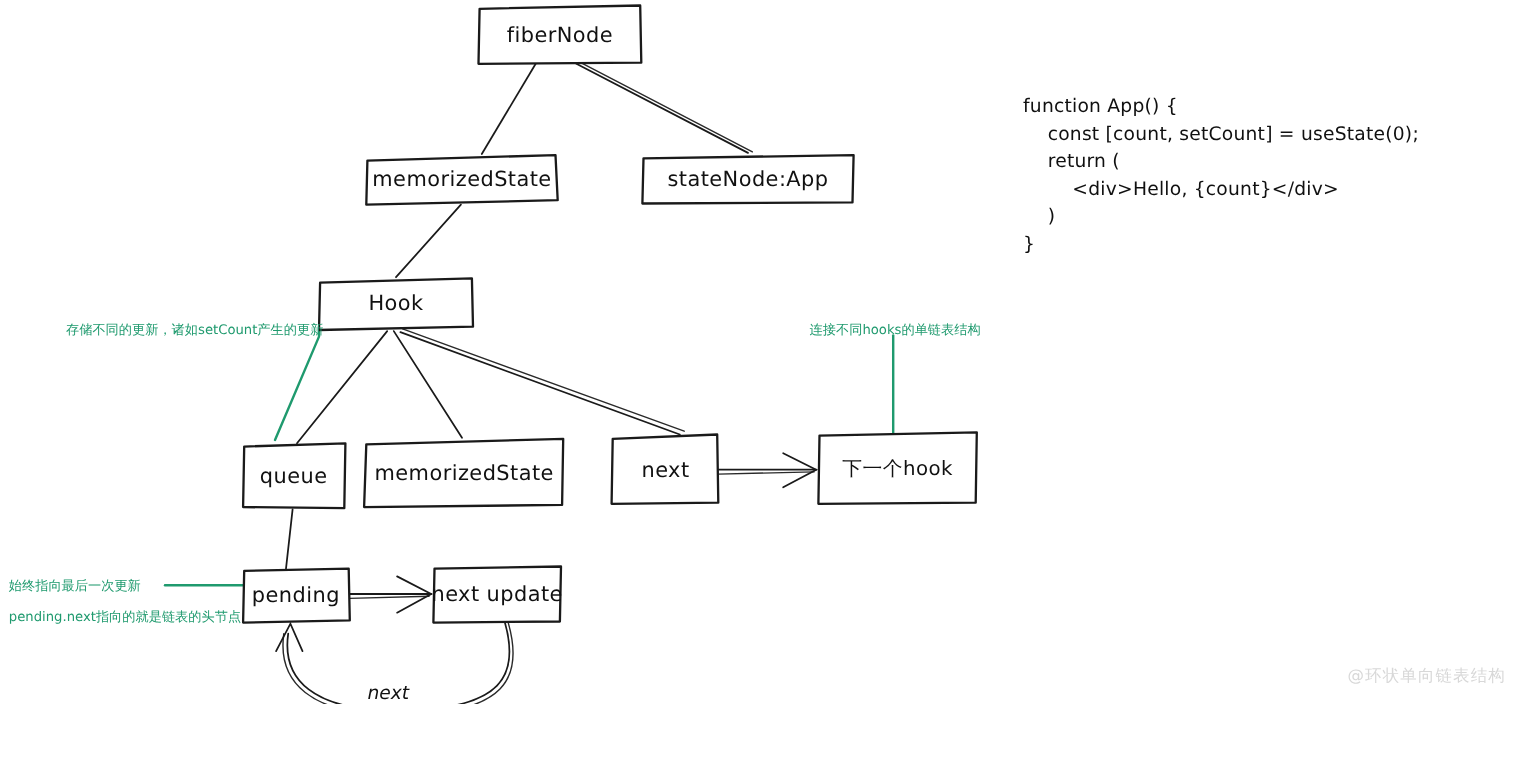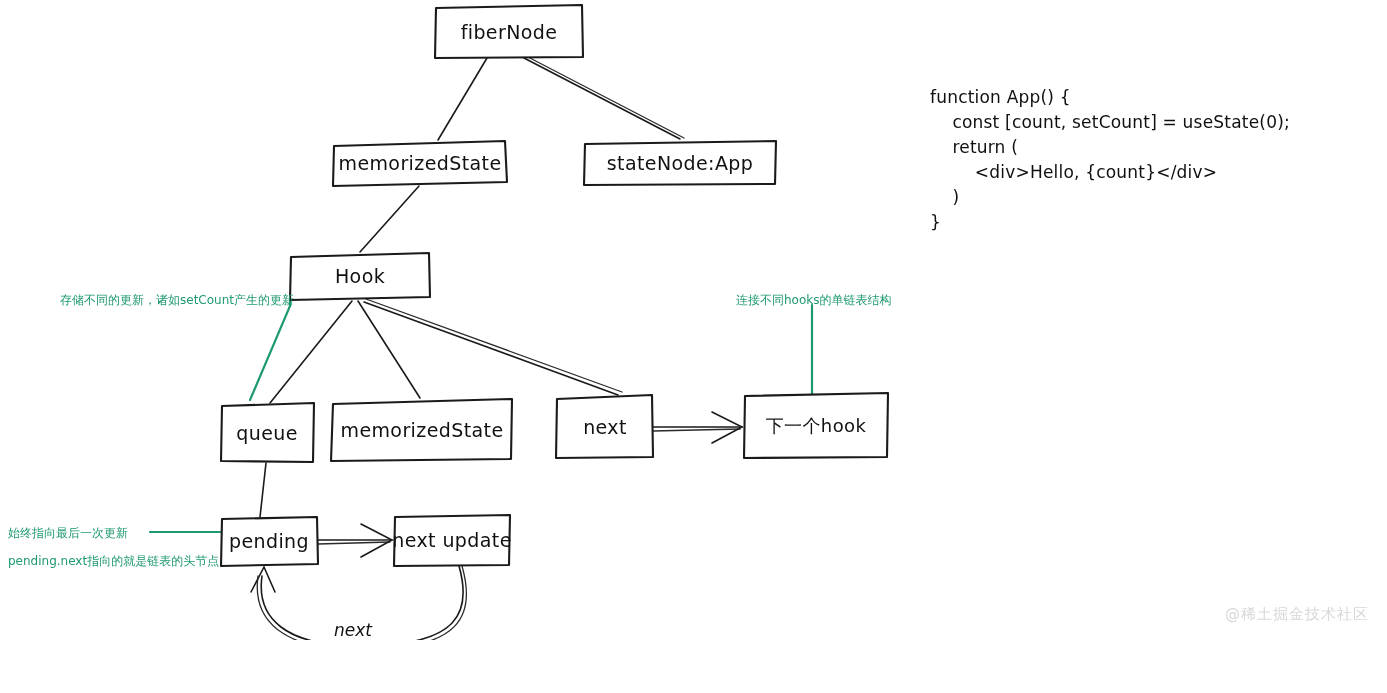--- a/index.html
+++ b/index.html
@@ -208,15 +208,15 @@
 
   </svg>
 
   <div class="code-block">function App() {
     const [count, setCount] = useState(0);
     return (
         &lt;div&gt;Hello, {count}&lt;/div&gt;
     )
 }</div>
 
-  <div class="watermark">@稀土掘金技术社区</div>
+  <div class="watermark">@环状单向链表结构</div>
 
 </div>
 
 </body></html>

